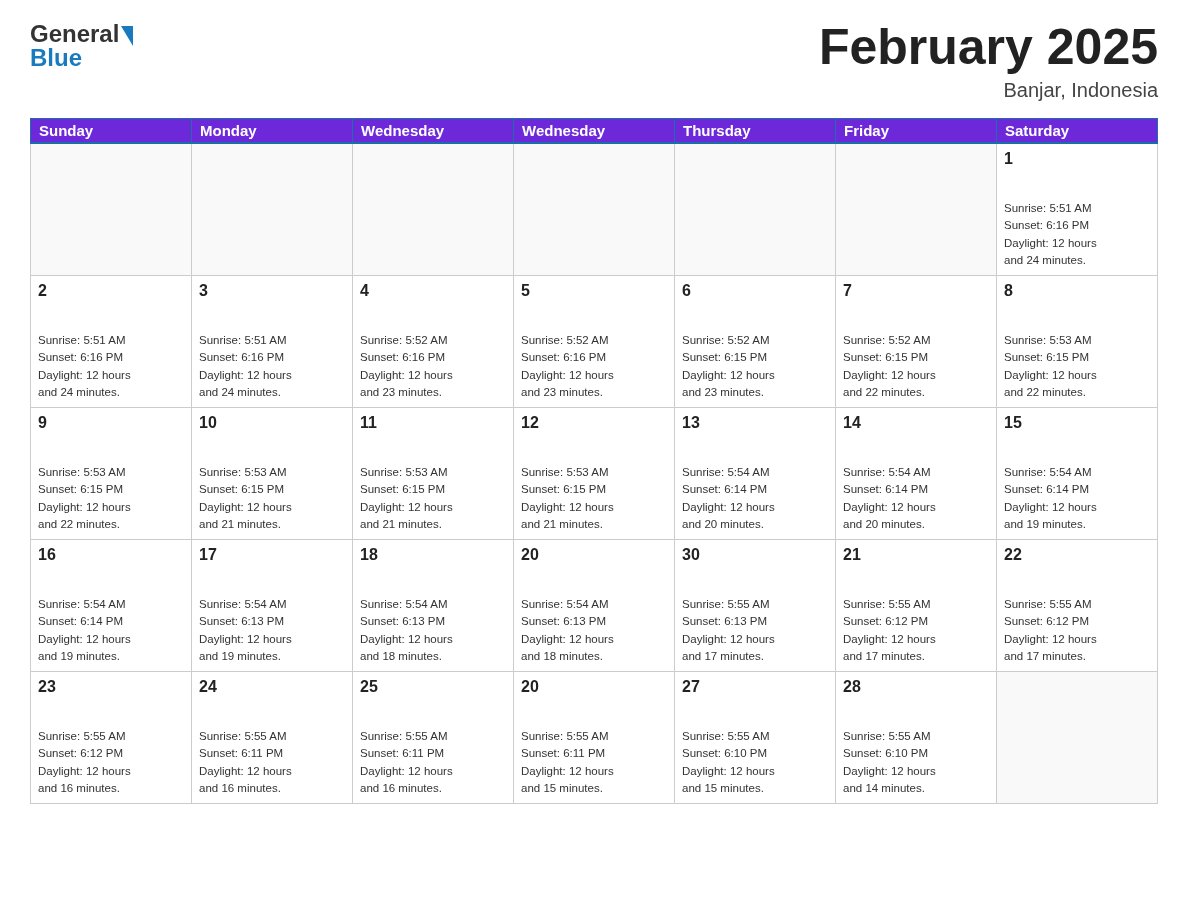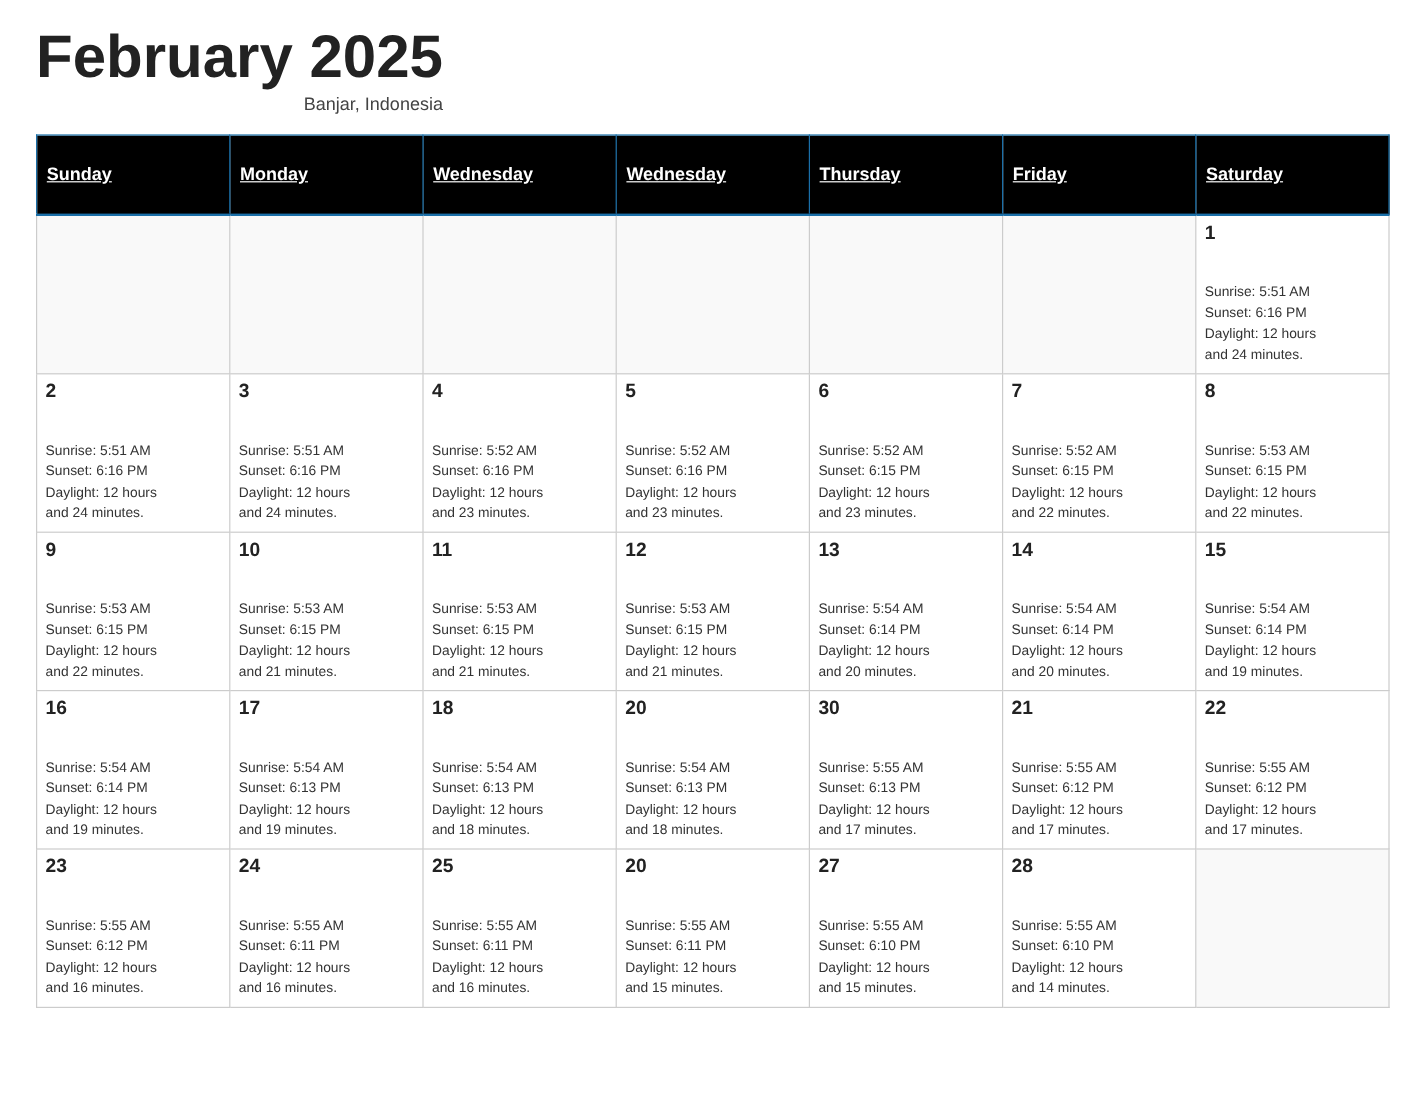--- a/index.html
+++ b/index.html
@@ -19,38 +19,37 @@
     .title-area {
       text-align: right;
     }
     .calendar-title {
       font-size: 50px;
       font-weight: bold;
       color: #222;
       line-height: 1.1;
     }
     .calendar-subtitle {
-      font-size: 15px;
+      font-size: 20px;
       color: #444;
       margin-top: 4px;
     }
     table {
       width: 100%;
       border-collapse: collapse;
       table-layout: fixed;
     }
     thead tr th {
-      background-color: #000000;
+      background-color: #6d28d9;
       color: #ffffff;
       font-size: 15px;
       font-weight: bold;
-      padding: 24px 8px;
+      padding: 3px 8px;
       text-align: left;
       border: 1px solid #1a6fa8;
-      text-decoration: underline;
     }
     tbody tr td {
       vertical-align: top;
       border: 1px solid #cccccc;
       padding: 6px 7px;
       min-height: 90px;
       height: 110px;
     }
     tbody tr:first-child td {
       border-top: 2px solid #1a6fa8;
@@ -101,20 +100,27 @@
       font-size: 24px;
       font-weight: bold;
       color: #1a7abf;
       margin-top: -4px;
     }
   </style>
 </head>
 <body>
 
 <div class="header-area">
+  <div class="logo-wrapper">
+    <div class="logo-top-row">
+      <span class="logo-general">General</span>
+      <span class="logo-arrow"></span>
+    </div>
+    <div class="logo-bottom-row">Blue</div>
+  </div>
   <div class="title-area">
     <div class="calendar-title">February 2025</div>
     <div class="calendar-subtitle">Banjar, Indonesia</div>
   </div>
 </div>
 
 <table>
   <thead>
     <tr>
       <th>Sunday</th>

